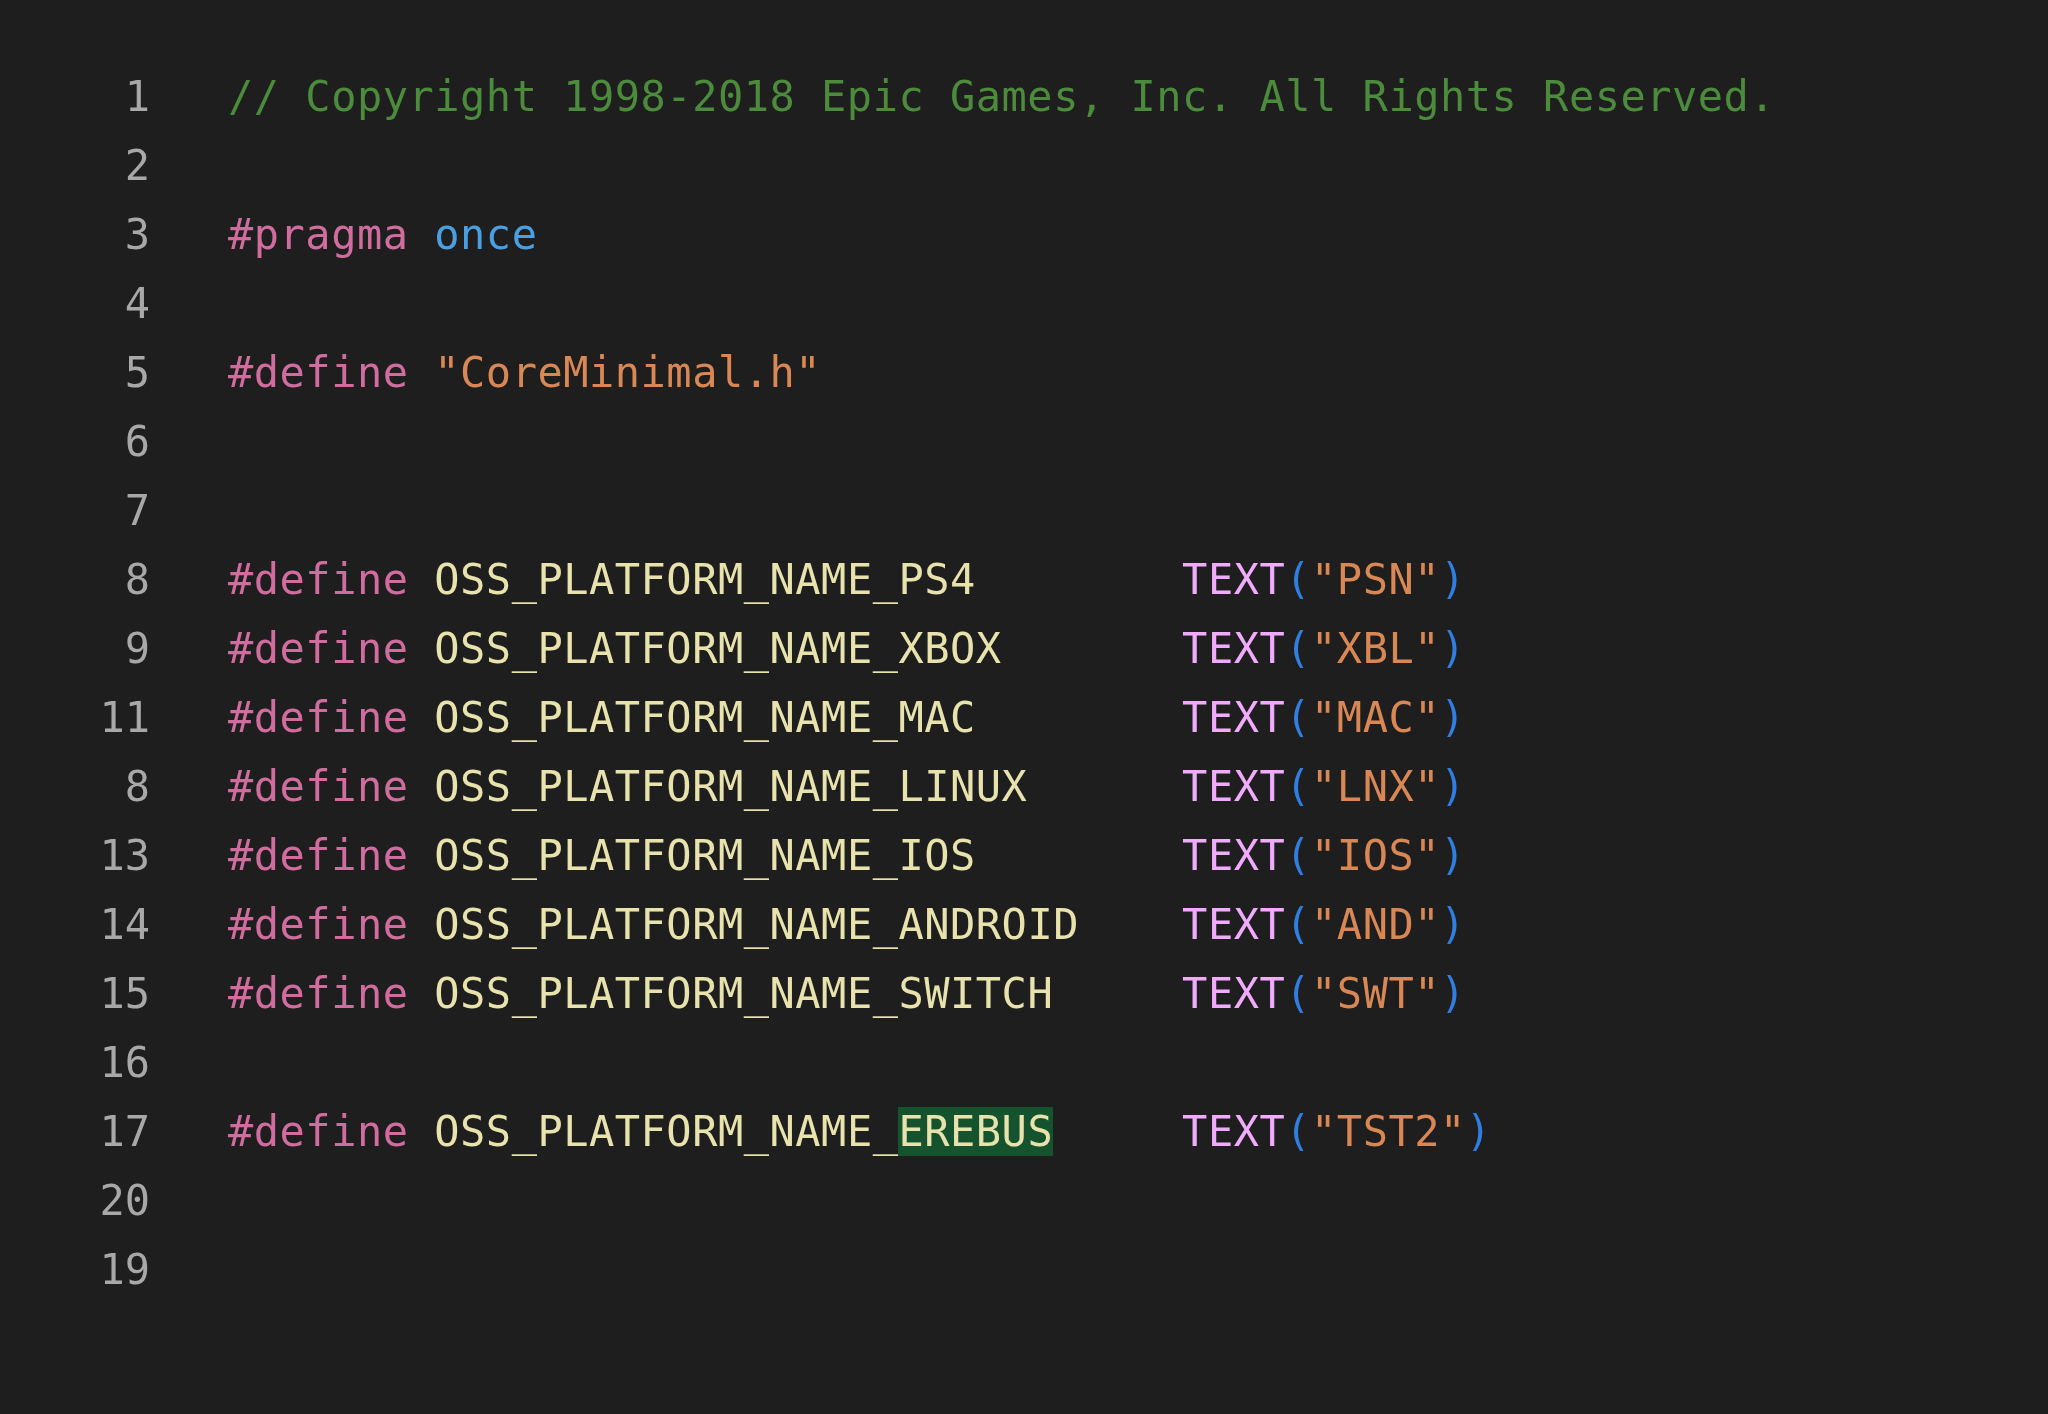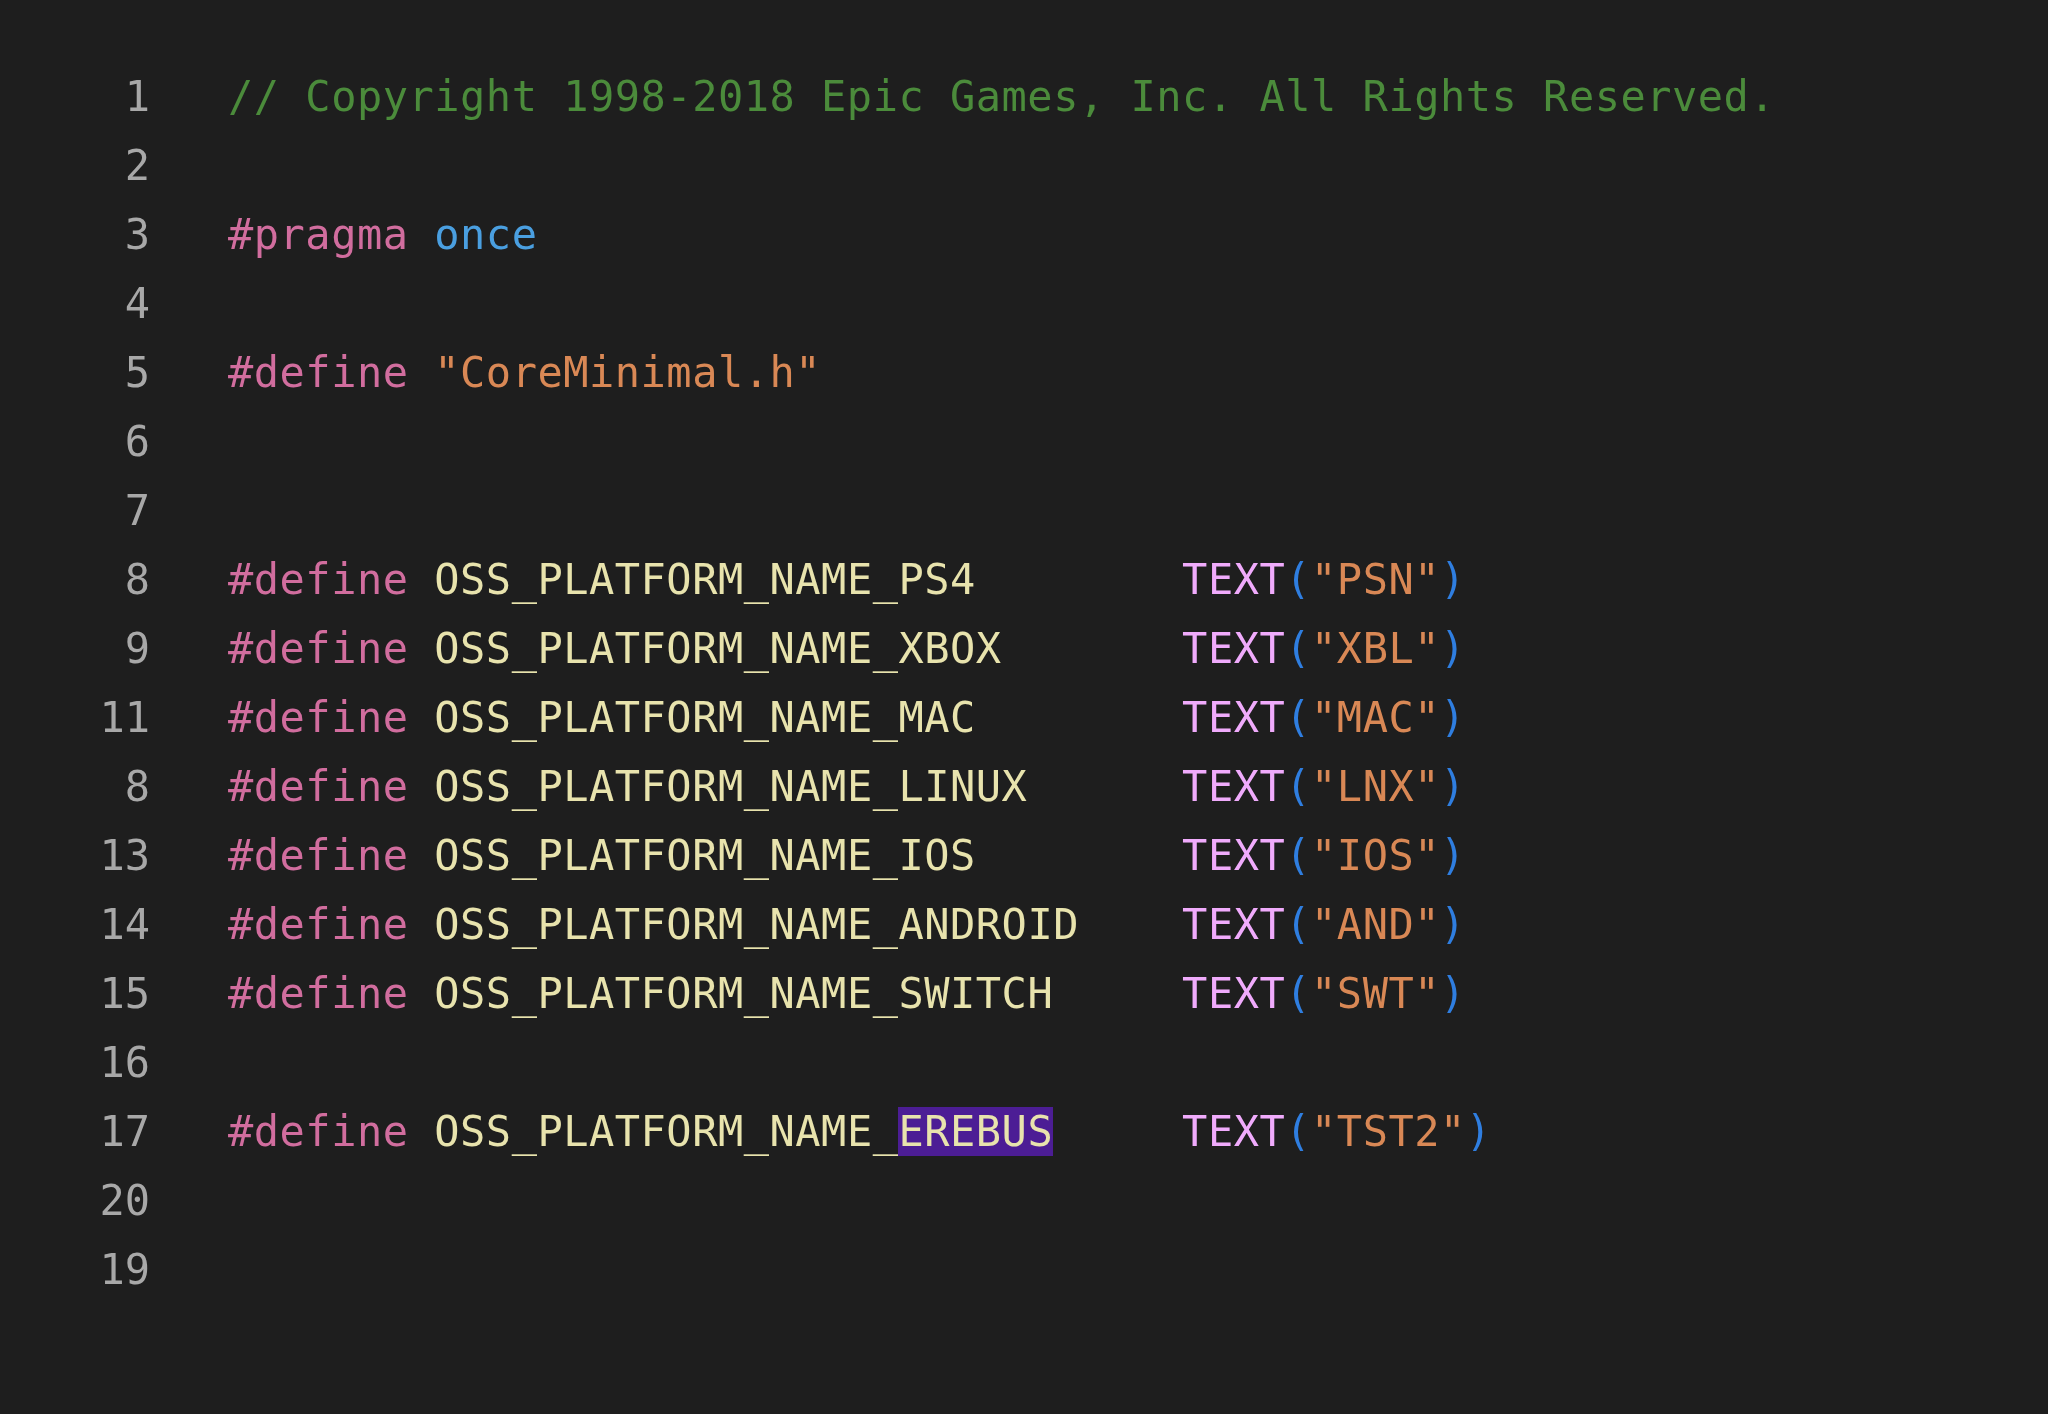--- a/index.html
+++ b/index.html
@@ -49,21 +49,21 @@
     letter-spacing: 0.5px;
   }
   .tok-comment   { color: #4b8b3b; }
   .tok-pre       { color: #d16d9e; text-align: right; }
   .tok-keyword   { color: #4a9fe0; }
   .tok-string    { color: #d98855; }
   .tok-macro     { color: #e8e3ad; text-align: center; }
   .tok-func      { color: #f0abfc; }
   .tok-paren     { color: #2f7ee0; }
   .tok-plain     { color: #d4d4d4; }
-  .hl-selection  { background: #4c1d95; }
+  .hl-selection  { background: #14532d; }
 </style>
 </head>
 <body>
 
 <div id="viewport">
   <div id="editor">
       <div class="code-line"><div class="gutter">1</div><div class="code-content"><span class="tok-comment">// Copyright 1998-2018 Epic Games, Inc. All Rights Reserved.</span></div></div>
       <div class="code-line"><div class="gutter">2</div><div class="code-content">&nbsp;</div></div>
       <div class="code-line"><div class="gutter">3</div><div class="code-content"><span class="tok-pre">#pragma </span><span class="tok-keyword">once</span></div></div>
       <div class="code-line"><div class="gutter">4</div><div class="code-content">&nbsp;</div></div>

